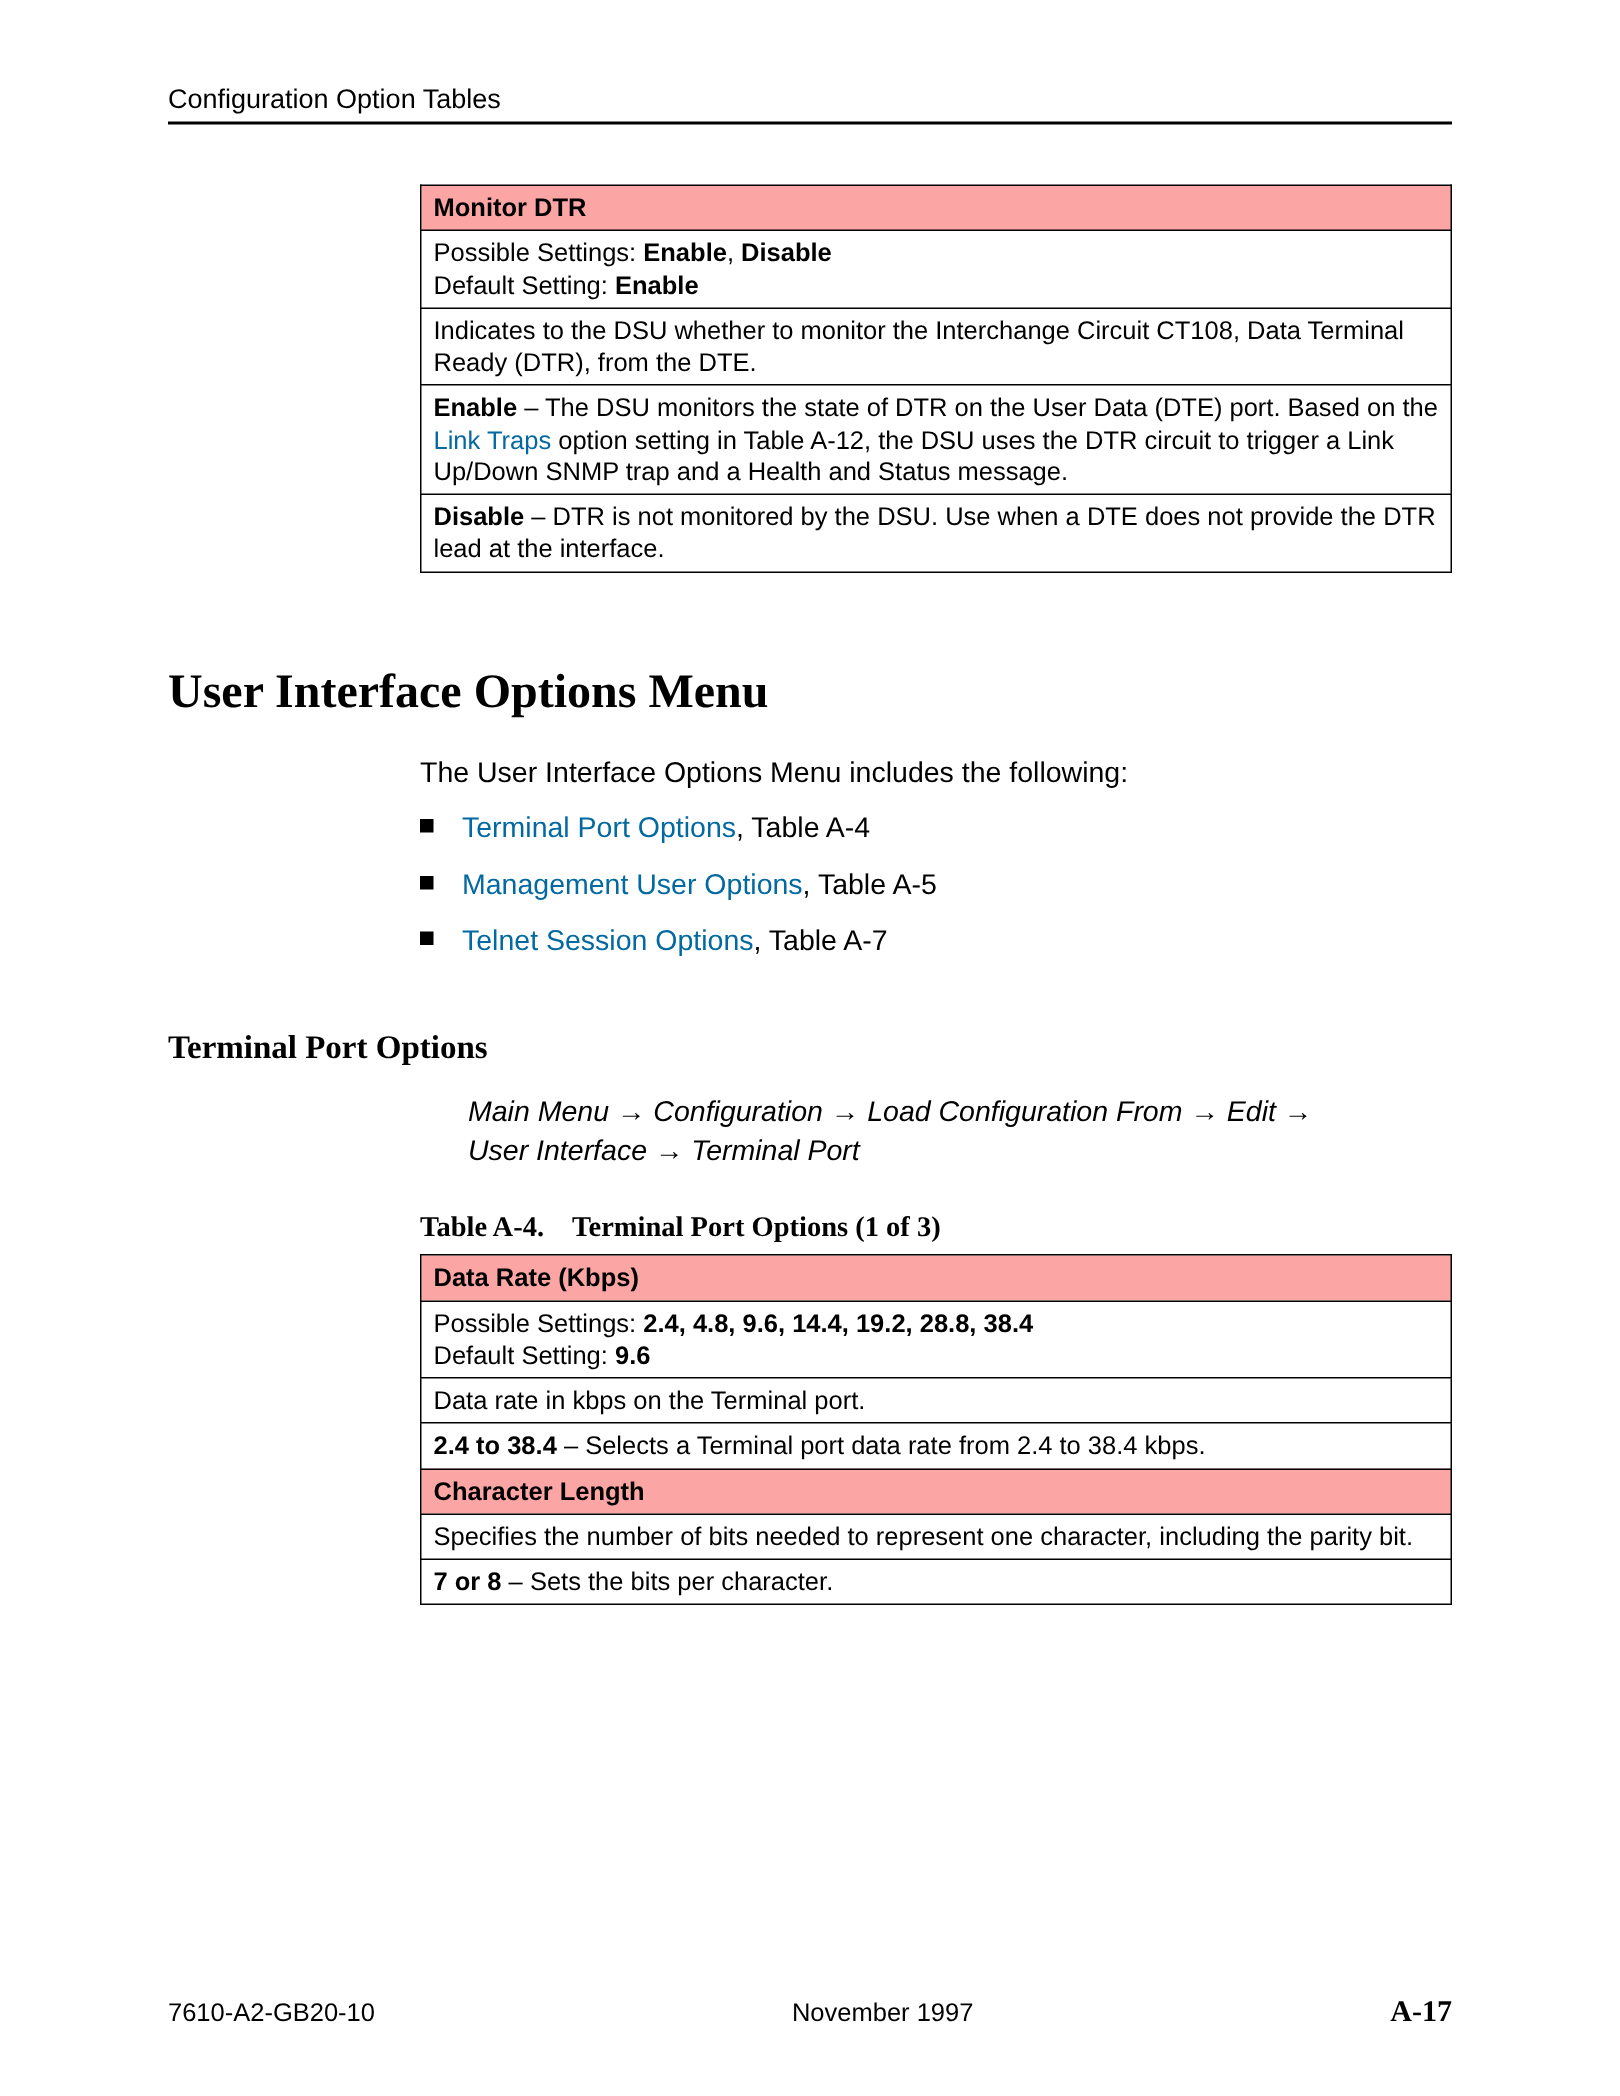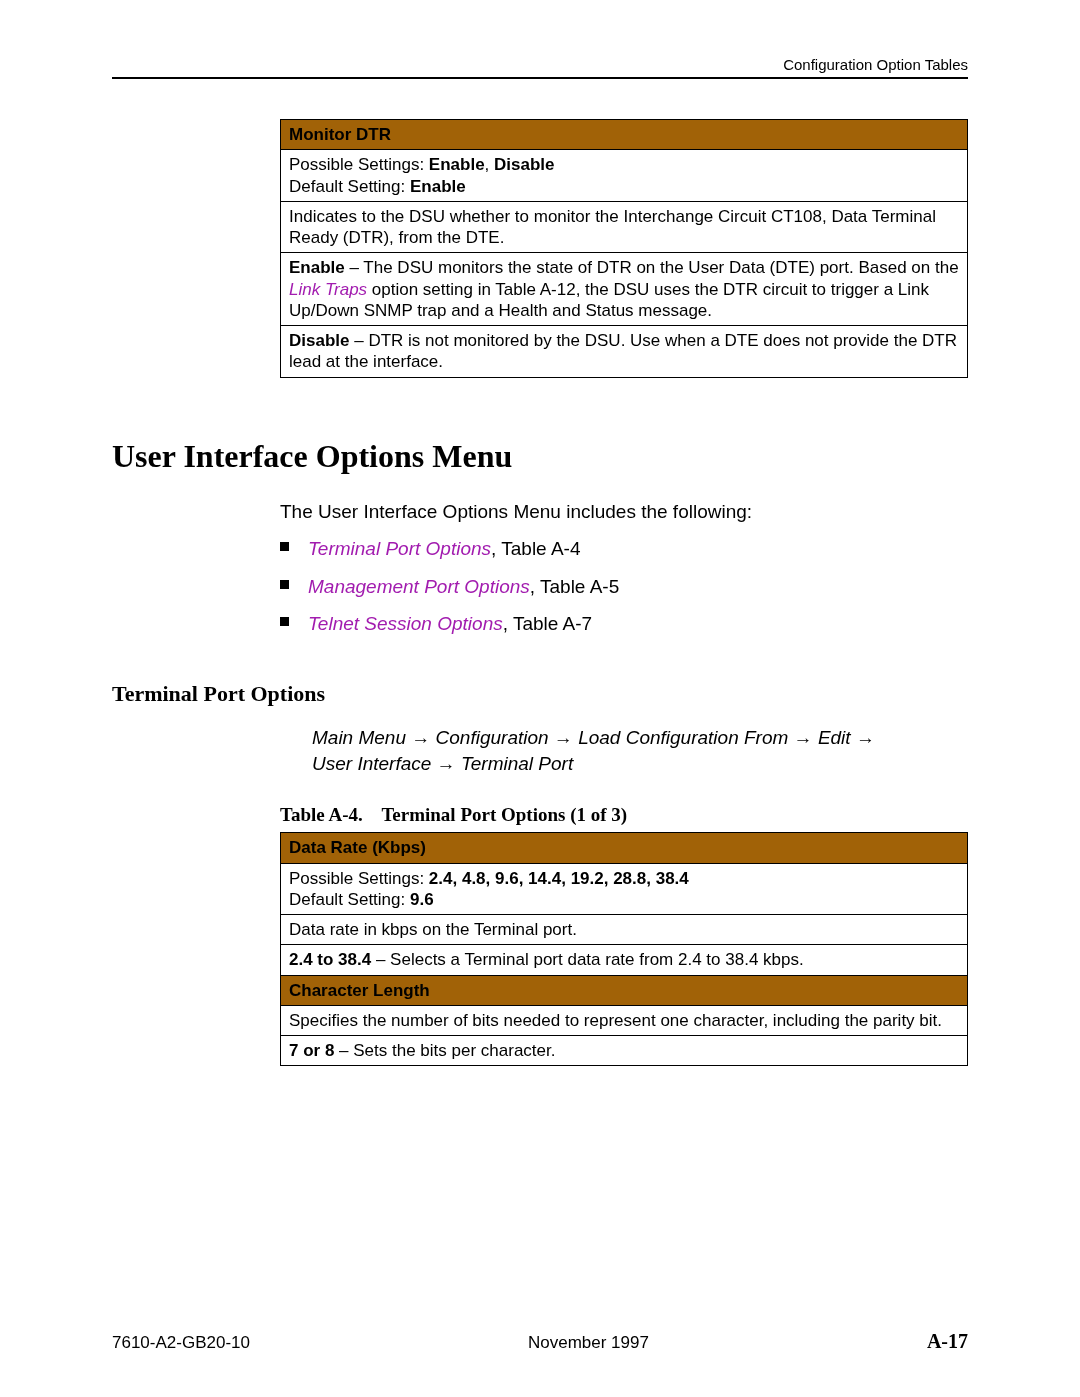--- a/index.html
+++ b/index.html
@@ -10,22 +10,21 @@
     color: #000;
   }
   .page {
     width: 1080px;
     height: 1397px;
     position: relative;
     box-sizing: border-box;
     padding: 56px 112px 40px 112px;
   }
   .running-head {
-    text-align: right;
-    font-size: 15px;
+    font-size: 18px;
     margin-bottom: 4px;
   }
   hr.rule {
     border: none;
     border-top: 2px solid #000;
     margin: 0 0 40px 0;
   }
   .table-block {
     margin-left: 168px;
   }
@@ -40,25 +39,25 @@
     width: 100%;
     font-size: 17px;
   }
   table.opt td {
     border: 1px solid #000;
     padding: 4px 8px;
     vertical-align: top;
     line-height: 1.25;
   }
   table.opt td.hdr {
-    background: #a16207;
+    background: #fca5a5;
     font-weight: bold;
   }
   .b { font-weight: bold; }
-  a.redlink { color: #a21caf; text-decoration: none; font-style: italic; }
+  a.redlink { color: #0369a1; text-decoration: none; }
   h1.section {
     font-family: "Times New Roman", Times, serif;
     font-size: 32px;
     font-weight: bold;
     margin: 60px 0 24px 0;
   }
   h2.subsection {
     font-family: "Times New Roman", Times, serif;
     font-size: 22px;
     font-weight: bold;
@@ -153,21 +152,21 @@
 
   <h1 class="section">User Interface Options Menu</h1>
 
   <div class="body-indent">
     <div>The User Interface Options Menu includes the following:</div>
     <ul class="square">
       <li>
         <a class="redlink" href="#">Terminal Port Options</a><span>, Table A-4</span>
       </li>
       <li>
-        <a class="redlink" href="#">Management Port Options</a><span>, Table A-5</span>
+        <a class="redlink" href="#">Management User Options</a><span>, Table A-5</span>
       </li>
       <li>
         <a class="redlink" href="#">Telnet Session Options</a><span>, Table A-7</span>
       </li>
     </ul>
   </div>
 
   <h2 class="subsection">Terminal Port Options</h2>
 
 

